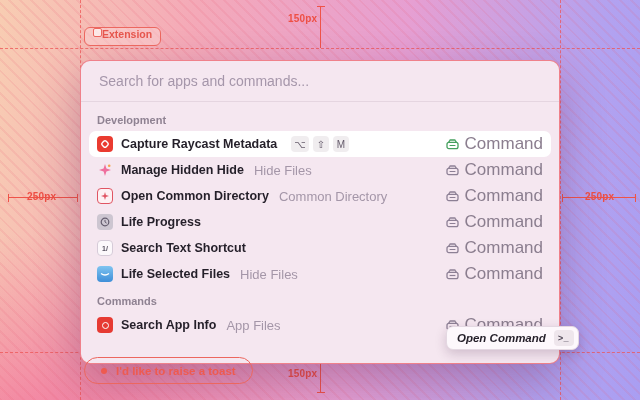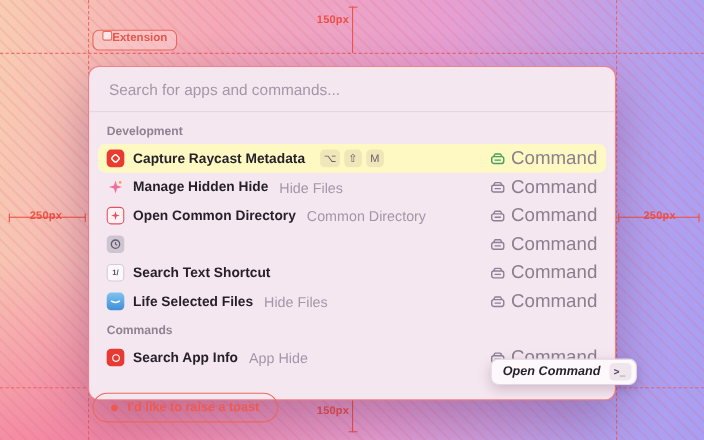--- a/index.html
+++ b/index.html
@@ -36,21 +36,21 @@
   .panel{position:absolute;left:80px;top:48px;width:480px;height:304px;border-radius:10px;
     background:#f5e7f0;border:1px solid rgba(238,118,128,0.9);overflow:hidden;z-index:2;
     box-shadow:0 18px 45px rgba(85,30,85,0.32);margin-top:12px;}
   .searchbar{height:40px;display:flex;align-items:center;padding:0 16px;}
   .searchbar input{width:100%;border:none;outline:none;background:transparent;font-size:14px;color:#3a3340;}
   .searchbar input::placeholder{color:#a596aa;}
   .divider{height:1px;background:rgba(73,33,71,0.09);}
   .content{padding:4px 8px 0;}
   .sec-h{font-size:11px;font-weight:600;color:#8f8292;padding:8px 8px 5px;}
   .row{height:26px;display:flex;align-items:center;gap:8px;padding:0 8px;border-radius:7px;}
-  .row.selected{background:#fef9c3;justify-content:flex-end;}
+  .row.selected{background:#ffffff;justify-content:flex-end;}
   .row .title{font-size:12.5px;font-weight:600;color:#241f29;white-space:nowrap;}
   .row .subtitle{font-size:13px;color:#a496a8;white-space:nowrap;margin-left:2px;}
   .row .sp{flex:1;}
   .row .kcs{display:flex;gap:4px;margin-left:6px;}
   .kc{min-width:16px;height:16px;padding:0 3px;border-radius:4px;background:rgba(87,53,80,0.09);
     display:flex;align-items:center;justify-content:center;font-size:10px;color:#655b6b;}
   .type{display:flex;align-items:center;gap:6px;}
   .type .t-lbl{font-size:17px;color:#8b7e8f;}
   .li{width:16px;height:16px;border-radius:4px;display:flex;align-items:center;justify-content:center;flex:none;}
   .li-outline{border:1.2px solid;}
@@ -164,20 +164,21 @@
             <span class="t-lbl">Command</span>
           </span>
         </div>
         <div class="row">
           <span class="li" style="background:#cdc6d1">
             <svg width="10" height="10" viewBox="0 0 10 10">
               <circle cx="5" cy="5" r="3.8" fill="none" stroke="#645c6e" stroke-width="1.2"></circle>
               <path d="M5 2.9 V5 L6.6 6.1" stroke="#645c6e" stroke-width="1" fill="none"></path>
             </svg>
           </span>
+          <span class="title">Life Progress</span>
           <span class="sp"></span>
           <span class="type">
             <svg width="13" height="11" viewBox="0 0 13 11">
               <path d="M2.7 3.4 L3.7 1.5 Q3.9 1 4.4 1 h4.2 Q9.1 1 9.3 1.5 L10.3 3.4" fill="none" stroke="#8d8095" stroke-width="1.3"></path>
               <rect x="1" y="3.4" width="11" height="6.2" rx="1.9" fill="none" stroke="#8d8095" stroke-width="1.3"></rect>
               <path d="M3.6 6.5 h5.8" stroke="#8d8095" stroke-width="1.2"></path>
             </svg>
             <span class="t-lbl">Command</span>
           </span>
         </div>
@@ -211,21 +212,21 @@
             </svg>
             <span class="t-lbl">Command</span>
           </span>
         </div>
         <div class="sec-h">Commands</div>
         <div class="row">
           <span class="li" style="background:#e63a33">
             <span style="width:7px;height:7px;border:1.8px solid #fff;border-radius:50%"></span>
           </span>
           <span class="title">Search App Info</span>
-          <span class="subtitle">App Hide</span>
+          <span class="subtitle">App Files</span>
           <span class="sp"></span>
           <span class="type">
             <svg width="13" height="11" viewBox="0 0 13 11">
               <path d="M2.7 3.4 L3.7 1.5 Q3.9 1 4.4 1 h4.2 Q9.1 1 9.3 1.5 L10.3 3.4" fill="none" stroke="#8d8095" stroke-width="1.3"></path>
               <rect x="1" y="3.4" width="11" height="6.2" rx="1.9" fill="none" stroke="#8d8095" stroke-width="1.3"></rect>
               <path d="M3.6 6.5 h5.8" stroke="#8d8095" stroke-width="1.2"></path>
             </svg>
             <span class="t-lbl">Command</span>
           </span>
         </div>

